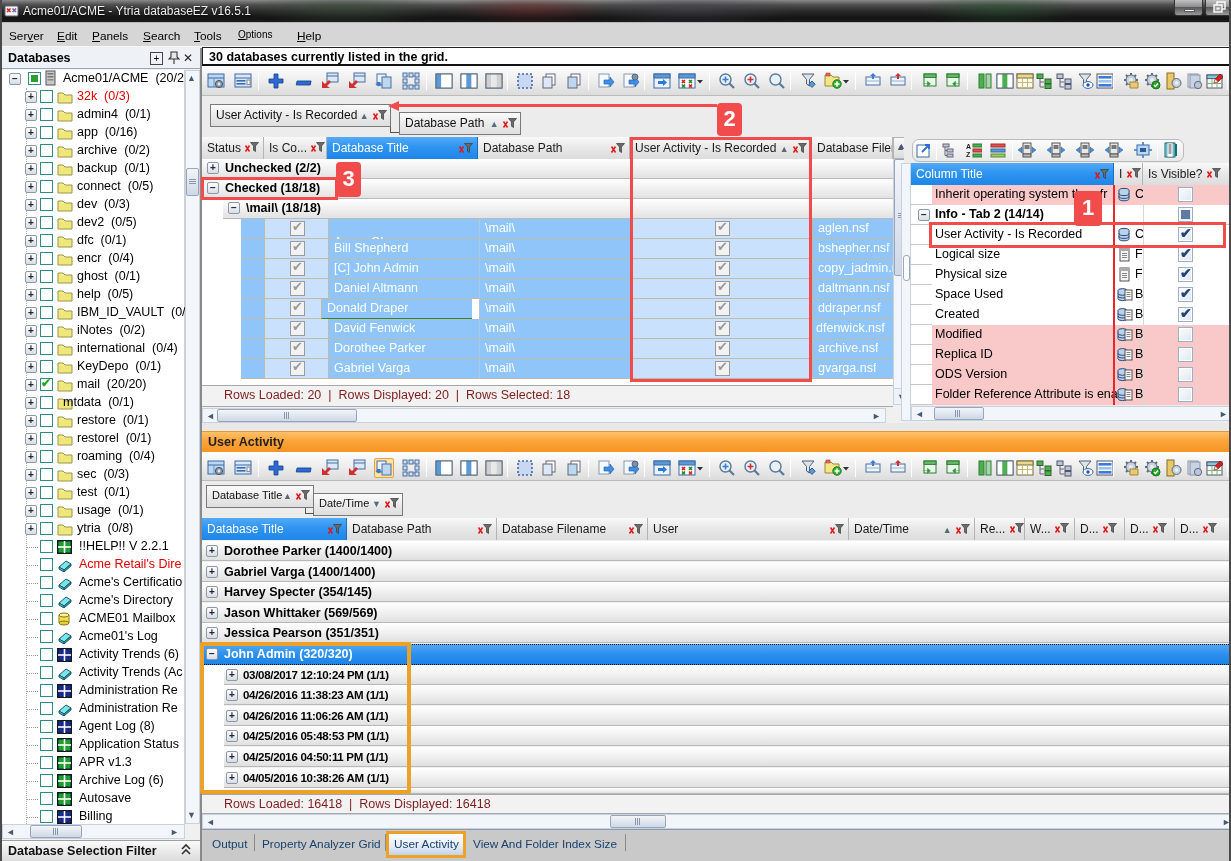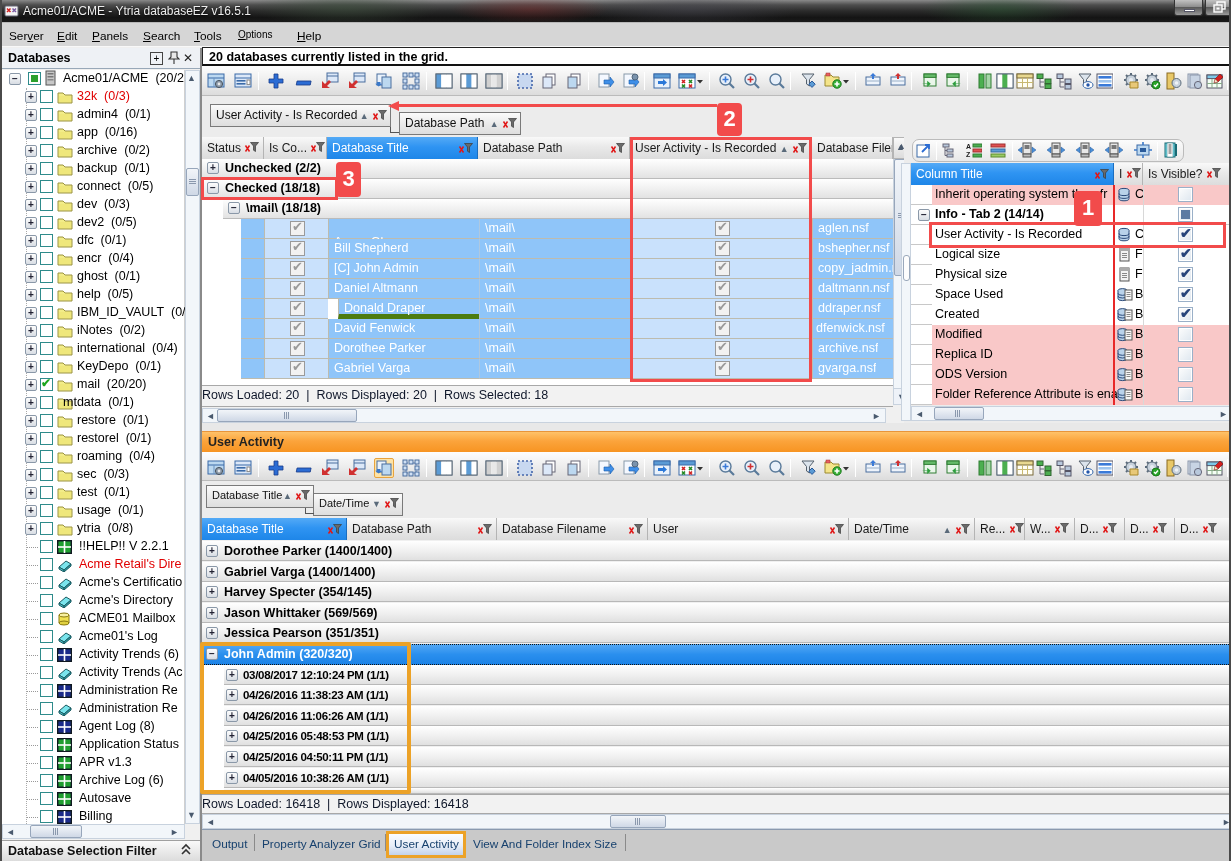--- a/index.html
+++ b/index.html
@@ -23,21 +23,21 @@
 .chip{position:absolute;height:23px;background:linear-gradient(180deg,#fbfbfb,#e8e8e8 60%,#dedede);border:1px solid #7a7a7a;padding:3px 4px 0 5px;white-space:nowrap;color:#111;font-size:12px;overflow:hidden}
 .sa{color:#5a6a7a;font-size:9px;vertical-align:1px}
 .cr{position:absolute;right:3px;top:4px;white-space:nowrap}
 .badge{position:absolute;background:#f24b4b;border-radius:4px;color:#fff;font-weight:bold;font-size:22px;text-align:center;z-index:50}
 .dcell{position:absolute;overflow:hidden;white-space:nowrap;color:#fff;font-size:12.5px}
 .ckb{position:absolute;width:15px;height:15px;background:#f2f2f2;border:1px solid #9a9a9a}
 .ckb .c{position:absolute;left:1px;top:-3px;color:#9a9a9a;font-size:13px}
 .wck{position:absolute;width:15px;height:15px;background:linear-gradient(135deg,#fdfdfd,#dde6ef);border:1px solid #9ab0c8;box-shadow:inset 0 0 0 1px #fff}
 .wck .c{position:absolute;left:1px;top:-3px;color:#25437a;font-size:14px;font-weight:bold}
 .wck .i{position:absolute;left:2px;top:2px;width:9px;height:9px;background:#5c7aa2}
-.sbar{position:absolute;background:#f2f2f2;border-top:1px solid #a8a8a8;border-bottom:1px solid #a8a8a8;color:#0f172a;padding:2px 0 0 0;font-size:12.5px}
+.sbar{position:absolute;background:#f2f2f2;border-top:1px solid #a8a8a8;border-bottom:1px solid #a8a8a8;color:#7f1d1d;padding:2px 0 0 22px;font-size:12.5px}
 .scrollh{position:absolute;background:#f2f6fa;border:1px solid #c8d2de}
 .sthumb{position:absolute;background:linear-gradient(180deg,#f2f5f9,#cfd8e6);border:1px solid #97a6bb;border-radius:2px}
 .sarrow{position:absolute;color:#4a5a6e;font-size:9px;text-align:center}
 .tab{position:absolute;top:7px;color:#17416e;font-size:11.8px;white-space:nowrap}
 .tabsep{position:absolute;top:5px;width:1px;height:17px;background:#8a8a8a}
 .dt{font-size:11.5px;letter-spacing:-0.3px}
 .grp2{position:absolute;left:202px;width:1029px;height:20px;background:linear-gradient(180deg,#fff,#efefef 55%,#e0e0e0);border-bottom:1px solid #b8b8b8;white-space:nowrap}
 .rrow{position:absolute;left:911px;width:320px;height:20px;border-bottom:1px solid #c8c8c8;white-space:nowrap}
 .rtxt{position:absolute;left:24px;top:2px;color:#000;font-size:12.5px}
 </style></head><body>
@@ -564,21 +564,21 @@
 <div class="sthumb" style="left:30px;top:825px;width:52px;height:13px"></div>
 <div class="abs" style="left:53px;top:828px;width:1px;height:7px;background:#8a98ad;box-shadow:2px 0 #8a98ad,4px 0 #8a98ad"></div>
 <div class="abs" style="left:2px;top:840px;width:198px;height:21px;background:linear-gradient(180deg,#fafafa,#dcdcdc);border-top:1px solid #a0a0a0">
     <div class="abs" style="left:6px;top:3px;font-weight:bold;font-size:12.5px;color:#111">Database Selection Filter</div>
     <div class="abs" style="left:178px;top:2px"><svg width="12" height="14" style="" viewBox="0 0 12 14">
         <path d="M2 6 L6 2 L10 6 M2 11 L6 7 L10 11" fill="none" stroke="#333" stroke-width="1.6"></path>
       </svg></div>
   </div>
 <div class="abs" style="left:200px;top:48px;width:2px;height:813px;background:#8a8a8a"></div>
 <div class="abs" style="left:202px;top:47px;width:1029px;height:19px;background:#fff;border:1px solid #222;border-bottom:2px solid #111">
-    <div class="abs" style="left:6px;top:2px;font-weight:bold;font-size:12.5px">20 databases currently listed in the grid.</div>
+    <div class="abs" style="left:6px;top:2px;font-weight:bold;font-size:12.5px">30 databases currently listed in the grid.</div>
   </div>
 <div class="abs" style="left:202px;top:66px;width:1029px;height:30px;background:linear-gradient(180deg,#fdfdfd,#ececec 55%,#dcdcdc);border-bottom:1px solid #bbb"></div>
 <div class="ti" style="left:206px;top:71px">
     <svg width="18" height="18" style="" viewBox="0 0 18 18">
       <rect x="1" y="2" width="16" height="13" fill="#bcd8f0" stroke="#3a6aa8"></rect>
       <line x1="1" y1="6" x2="17" y2="6" stroke="#3a6aa8"></line>
       <line x1="7" y1="6" x2="7" y2="15" stroke="#6a92c0"></line>
       <circle cx="12" cy="12" r="3.6" fill="#8a98a8" stroke="#4a5560"></circle>
       <circle cx="12" cy="12" r="1.4" fill="#e8e8e8"></circle>
     </svg>
@@ -1065,21 +1065,21 @@
       <div class="dcell" style="left:5px;top:2px">daltmann.nsf</div>
     </div>
 </div>
 <div class="abs" style="left:202px;top:299px;width:691px;height:20px">
 <div class="abs" style="left:39px;top:0;width:23px;height:20px;background:#8fc5f9;border-bottom:1px solid #bdbbae"></div>
 <div class="abs" style="left:62px;top:0;width:64px;height:20px;background:#c9e1fc;border-left:1px solid #bdbbae;border-bottom:1px solid #bdbbae">
       <div class="ckb" style="left:25px;top:2px">
         <span class="c">✔</span>
       </div>
     </div>
-<div class="abs" style="left:136px;top:0;width:151px;height:20px;background:#8fc5f9;border-left:1px solid #bdbbae;border-bottom:5px solid #4d7c0f">
+<div class="abs" style="left:119px;top:0;width:151px;height:20px;background:#8fc5f9;border-left:1px solid #bdbbae;border-bottom:1px solid #4d7c0f">
       <div class="dcell" style="left:5px;top:2px">Donald Draper</div>
     </div>
 <div class="abs" style="left:277px;top:0;width:152px;height:20px;background:#8fc5f9;border-left:1px solid #aec8e0;border-bottom:1px solid #bdbbae">
       <div class="dcell" style="left:5px;top:2px">\mail\</div>
     </div>
 <div class="abs" style="left:428px;top:0;width:182px;height:20px;background:#c9e1fc;border-left:1px solid #bdbbae;border-bottom:1px solid #bdbbae">
       <div class="ckb" style="left:84px;top:2px">
         <span class="c">✔</span>
       </div>
     </div>

